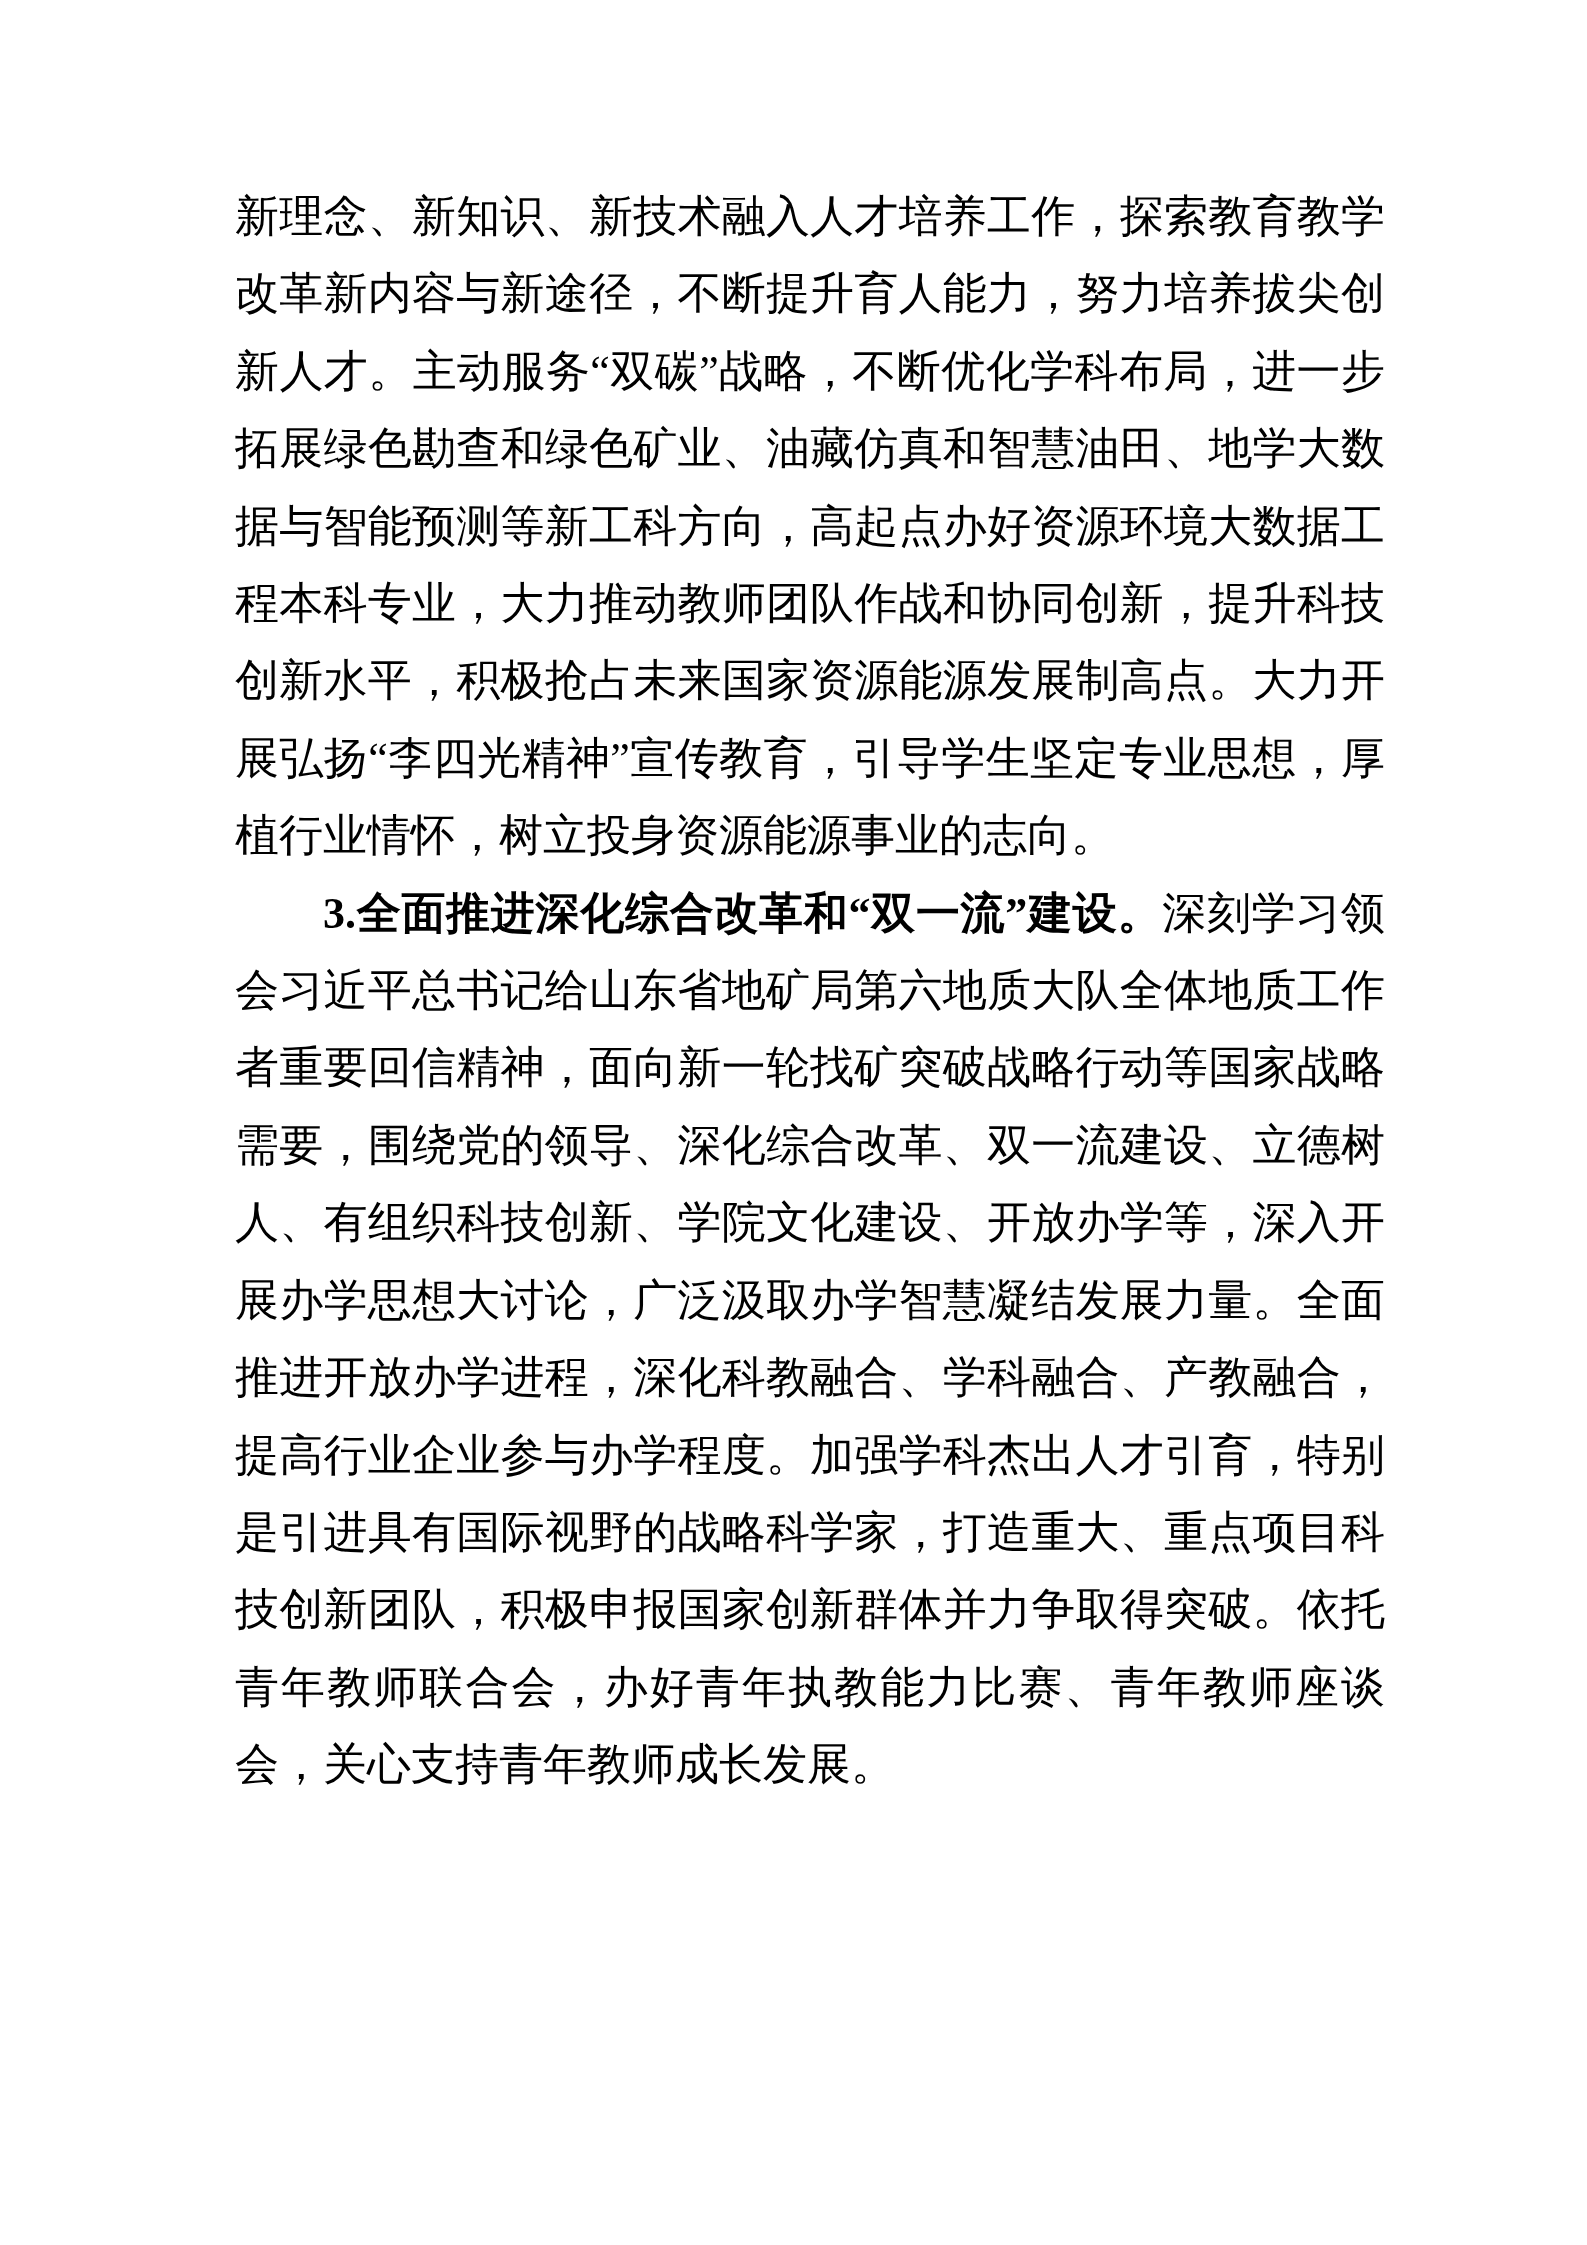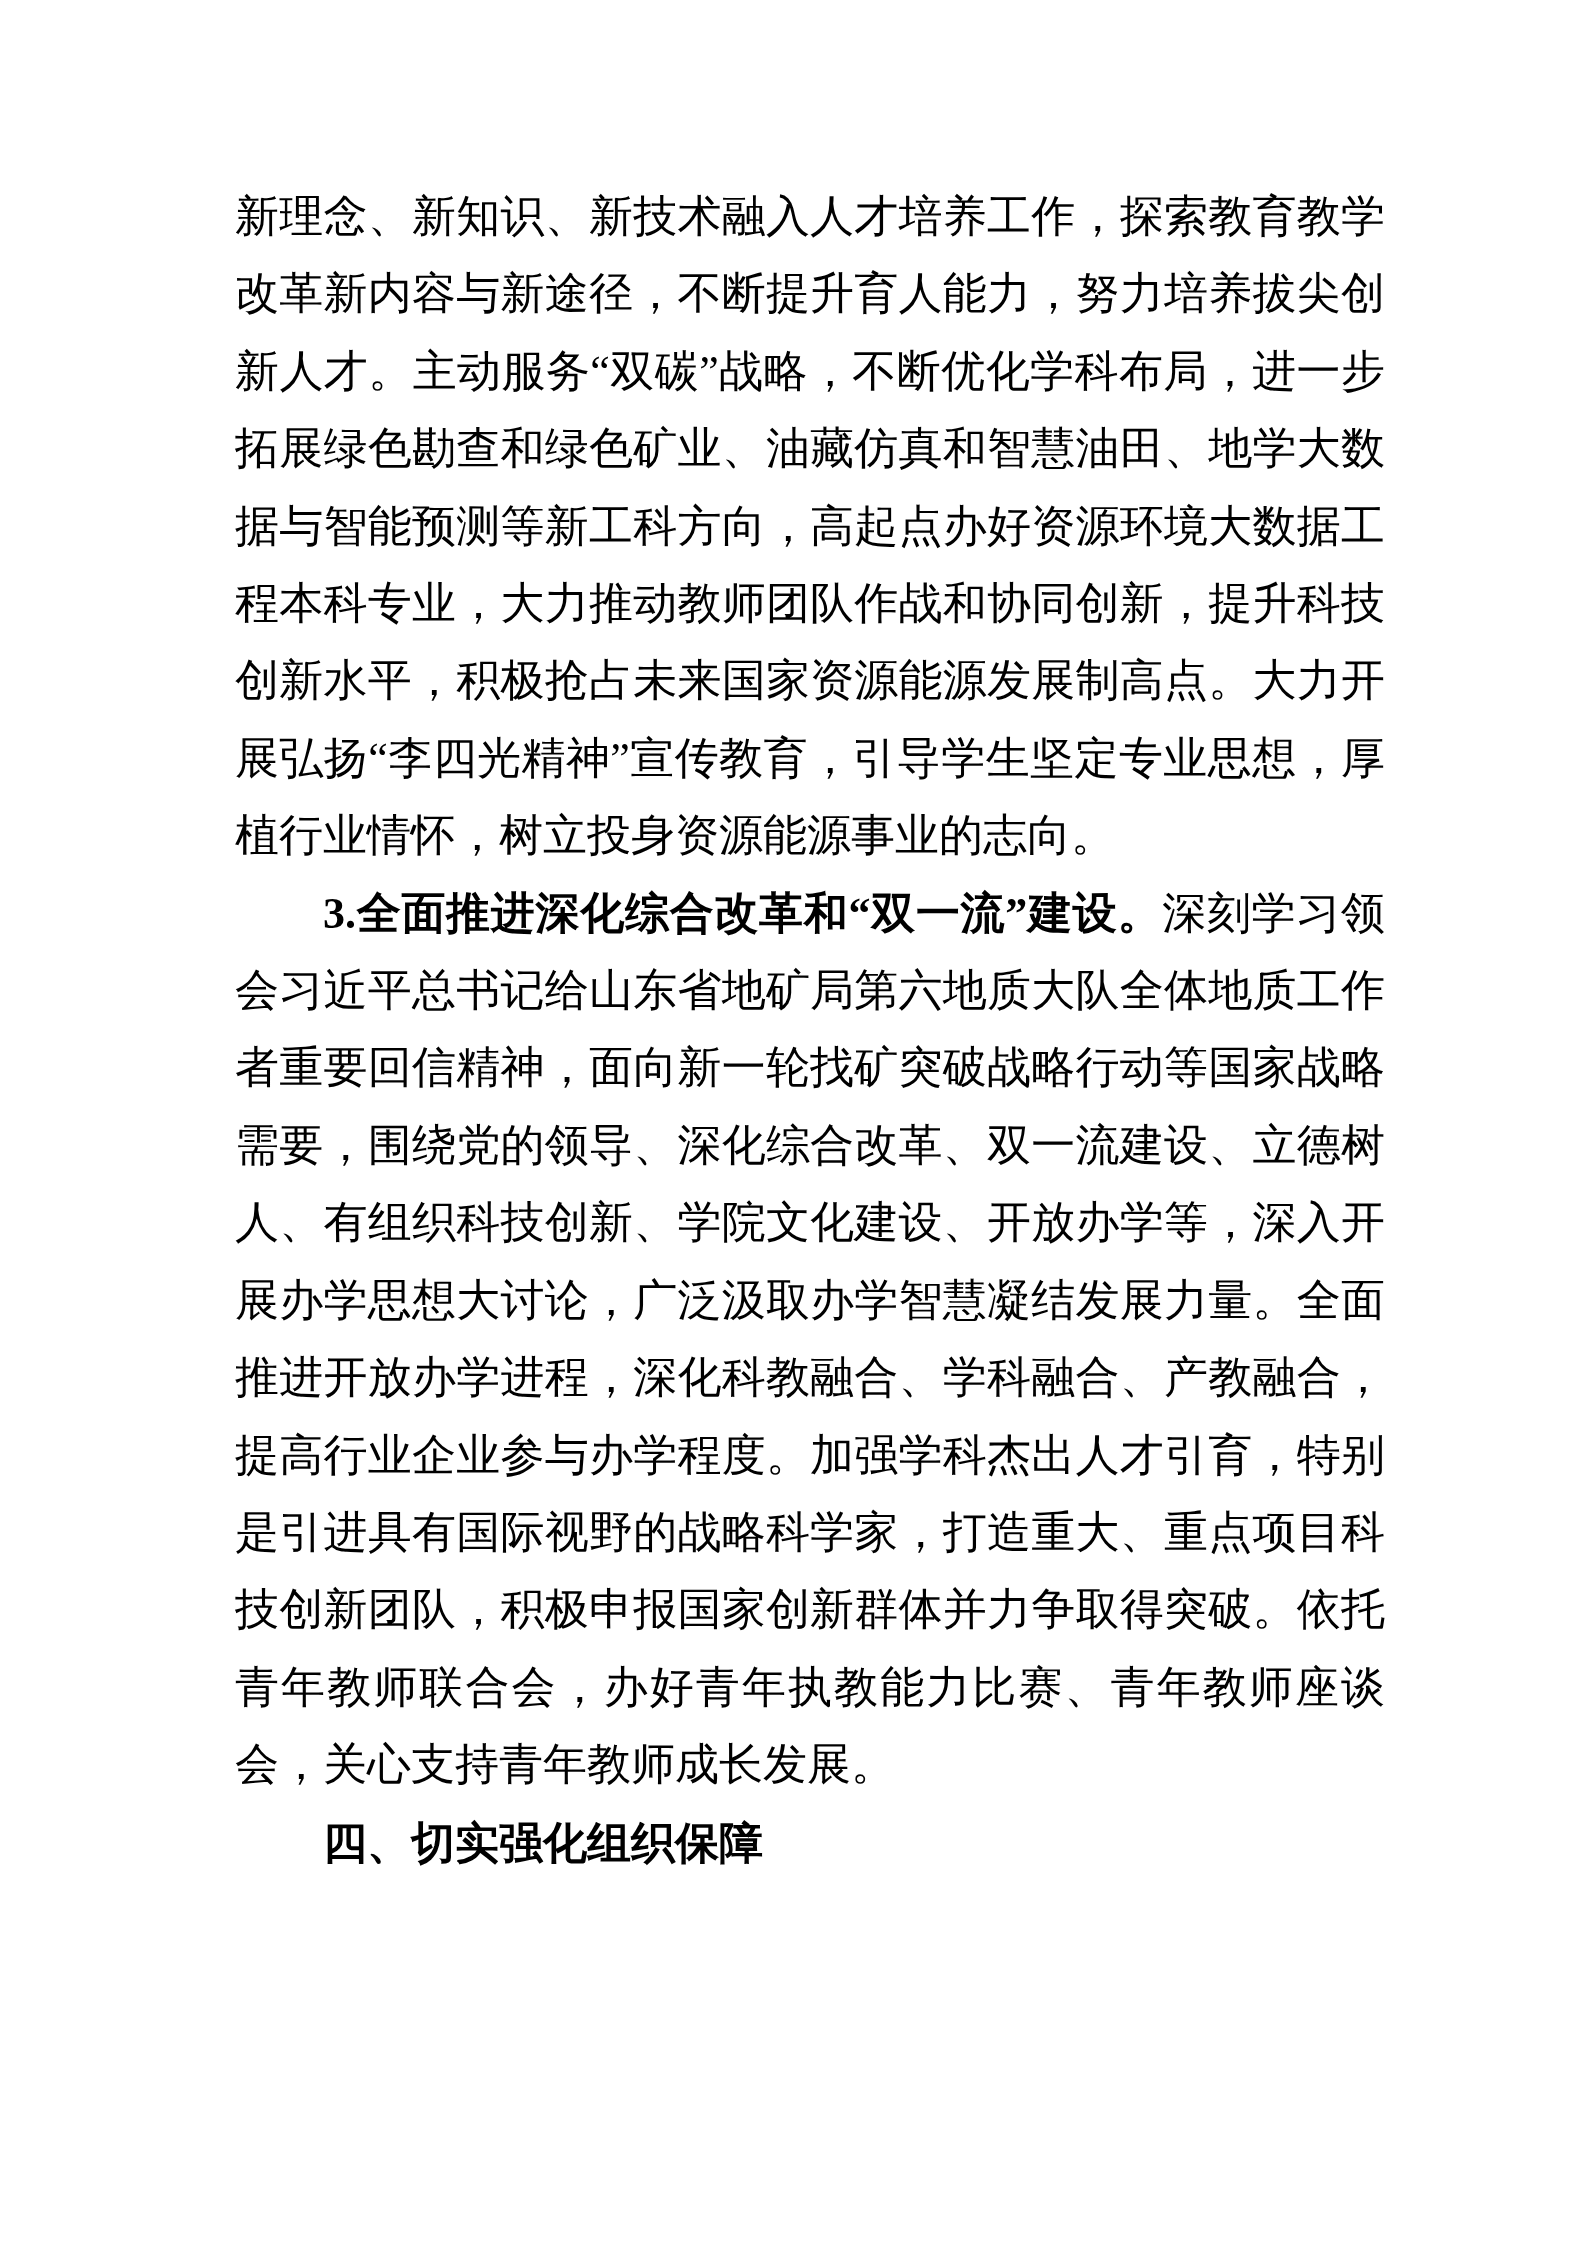--- a/index.html
+++ b/index.html
@@ -61,17 +61,16 @@
 </head>
 <body>
 
 <div class="doc-page">
   <div class="doc-content">
 
     <p class="para"><span class="run-regular">新理念、新知识、新技术融入人才培养工作，探索教育教学改革新内容与新途径，不断提升育人能力，努力培养拔尖创新人才。主动服务“双碳”战略，不断优化学科布局，进一步拓展绿色勘查和绿色矿业、油藏仿真和智慧油田、地学大数据与智能预测等新工科方向，高起点办好资源环境大数据工程本科专业，大力推动教师团队作战和协同创新，提升科技创新水平，积极抢占未来国家资源能源发展制高点。大力开展弘扬“李四光精神”宣传教育，引导学生坚定专业思想，厚植行业情怀，树立投身资源能源事业的志向。</span></p>
 
     <p class="para indent"><span class="run-bold">3.全面推进深化综合改革和“双一流”建设。</span><span class="run-regular">深刻学习领会习近平总书记给山东省地矿局第六地质大队全体地质工作者重要回信精神，面向新一轮找矿突破战略行动等国家战略需要，围绕党的领导、深化综合改革、双一流建设、立德树人、有组织科技创新、学院文化建设、开放办学等，深入开展办学思想大讨论，广泛汲取办学智慧凝结发展力量。全面推进开放办学进程，深化科教融合、学科融合、产教融合，提高行业企业参与办学程度。加强学科杰出人才引育，特别是引进具有国际视野的战略科学家，打造重大、重点项目科技创新团队，积极申报国家创新群体并力争取得突破。依托青年教师联合会，办好青年执教能力比赛、青年教师座谈会，关心支持青年教师成长发展。</span></p>
 
-    <p class="section-heading"><span>四、切实强化组织保障</span></p>
 
 
   </div>
 </div>
 
 </body></html>

